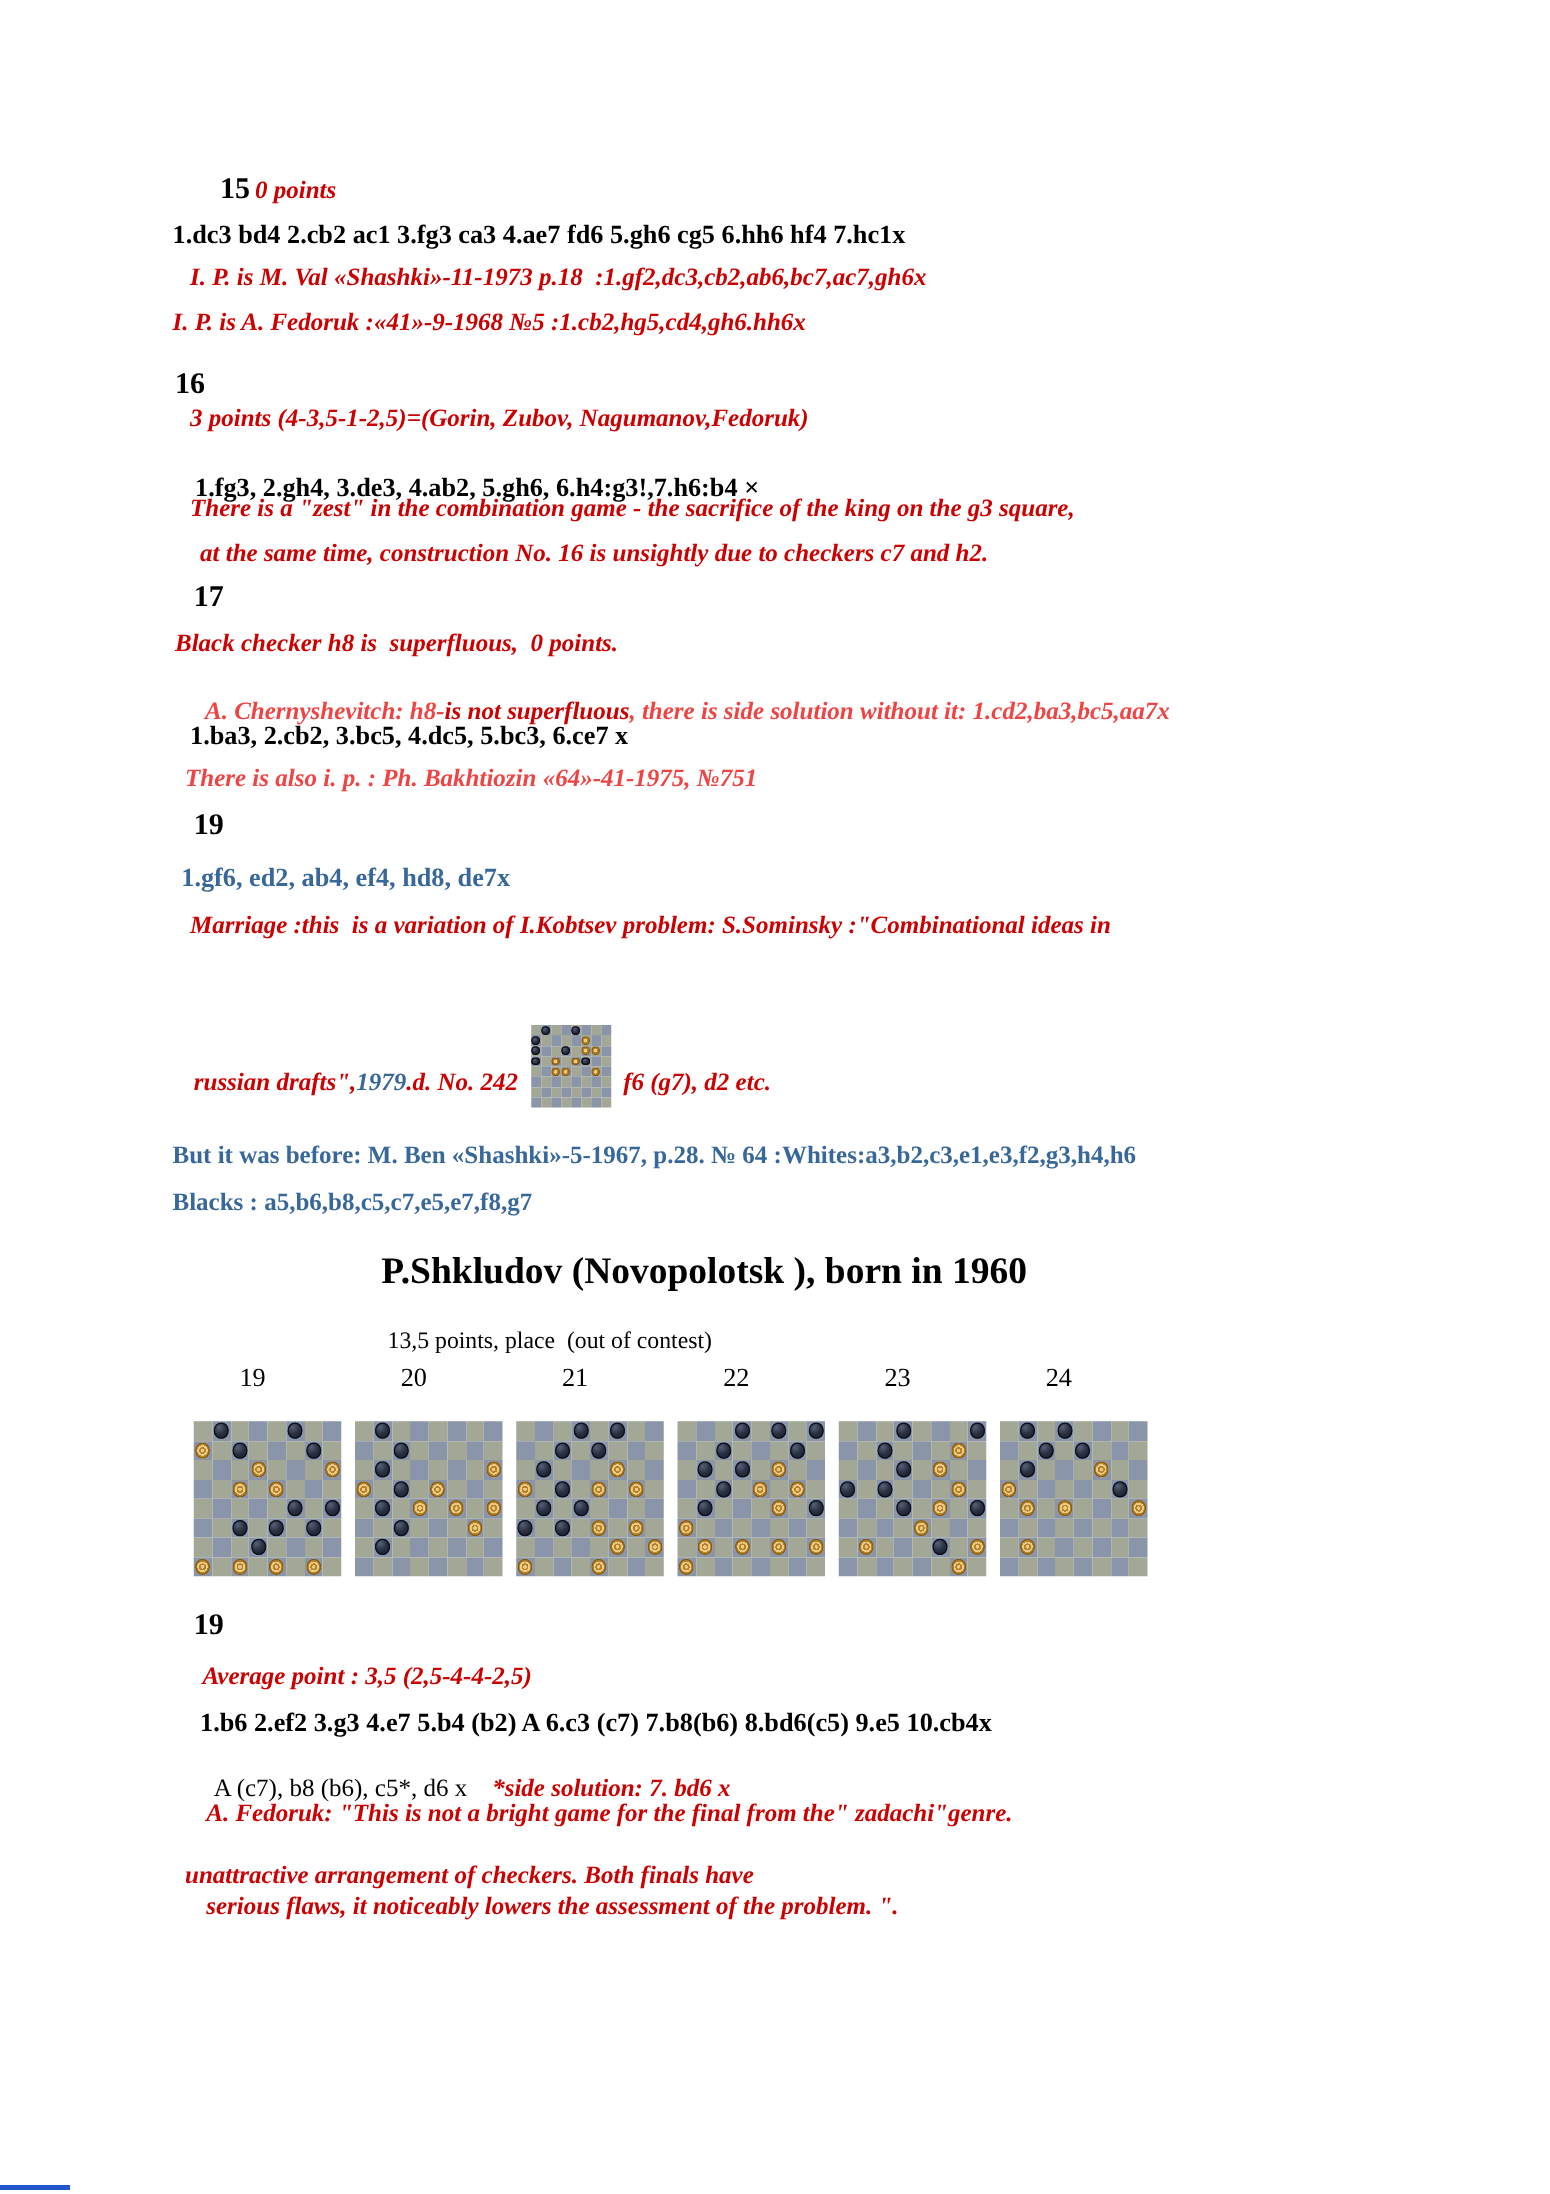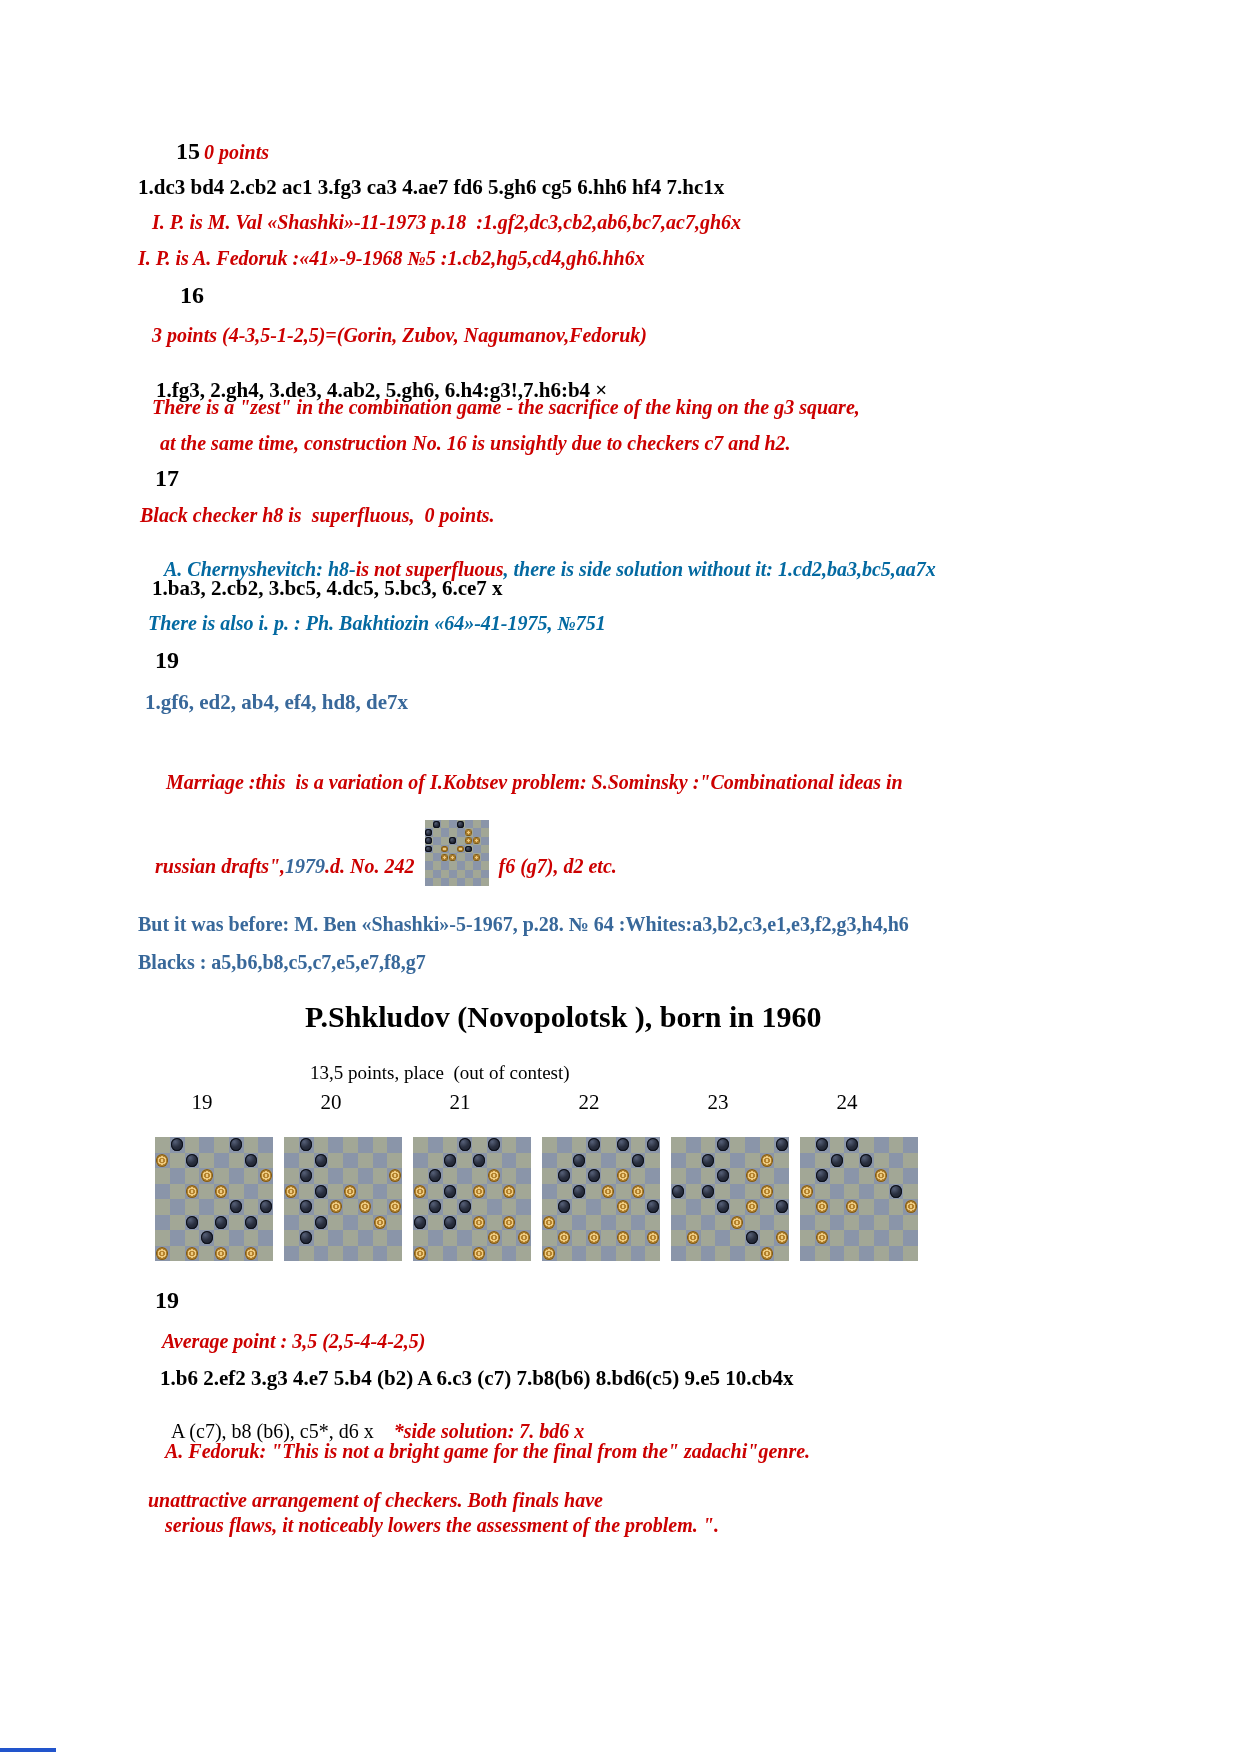--- a/index.html
+++ b/index.html
@@ -5,21 +5,21 @@
   html,body{margin:0;padding:0;}
   body{
     width:1240px;height:1755px;position:relative;background:#ffffff;
     font-family:"Liberation Serif","DejaVu Serif",serif;
     color:#000;overflow:hidden;
   }
   .line{position:absolute;white-space:pre;line-height:1.15;}
   .b{font-weight:bold;}
   .i{font-style:italic;}
   .red{color:#cc0000;}
-  .blue{color:#0369a1;}
+  .blue{color:#ef4444;}
   .steel{color:#38689a;}
   .f20{font-size:20px;}
   .f21{font-size:21px;}
   .sec-num{font-size:24px;font-weight:bold;color:#000;}
   .title{font-size:30px;font-weight:bold;}
   .subtitle{font-size:19px;}
   .moves{font-size:21px;font-weight:bold;color:#000;}
   .plain{font-size:20px;color:#000;margin-top:43px;}
 
   
@@ -50,39 +50,39 @@
 
 <div>
 
   <div class="line" style="left:160px;top:120px;">
     <span class="sec-num">15</span><span> </span><span class="red b i f20">0 points</span>
   </div>
   <div class="line moves" style="left:138px;top:175px;">1.dc3 bd4 2.cb2 ac1 3.fg3 ca3 4.ae7 fd6 5.gh6 cg5 6.hh6 hf4 7.hc1x</div>
   <div class="line red b i f20" style="left:152px;top:211px;">I. P. is M. Val «Shashki»-11-1973 p.18  :1.gf2,dc3,cb2,ab6,bc7,ac7,gh6x</div>
   <div class="line red b i f20" style="left:138px;top:247px;">I. P. is A. Fedoruk :«41»-9-1968 №5 :1.cb2,hg5,cd4,gh6.hh6x</div>
 
-  <div class="line sec-num" style="left:140px;top:282px;margin-left:40px;">16</div>
+  <div class="line sec-num" style="left:140px;top:294px;">16</div>
   <div class="line red b i f20" style="left:152px;top:324px;">3 points (4-3,5-1-2,5)=(Gorin, Zubov, Nagumanov,Fedoruk)</div>
   <div class="line" style="left:140px;top:360px;">
     <span class="moves">1.fg3, 2.gh4, 3.de3, 4.ab2, </span><span class="moves blue">5.gh6,</span><span class="moves"> 6.h4:g3!,7.h6:b4 ×</span>
   </div>
   <div class="line red b i f20" style="left:152px;top:396px;">There is a "zest" in the combination game - the sacrifice of the king on the g3 square,</div>
   <div class="line red b i f20" style="left:160px;top:432px;font-style:italic;">at the same time, construction No. 16 is unsightly due to checkers c7 and h2.</div>
 
   <div class="line sec-num" style="left:155px;top:465px;">17</div>
   <div class="line red b i f20" style="left:140px;top:504px;">Black checker h8 is  superfluous,  0 points.</div>
   <div class="line" style="left:148px;top:540px;">
     <span class="blue b i f20">A. Chernyshevitch: h8-</span><span class="red b i f20">is not superfluous</span><span class="blue b i f20">, there is side solution without it: 1.cd2,ba3,bc5,aa7x</span>
   </div>
   <div class="line moves" style="left:152px;top:576px;">1.ba3, 2.cb2, 3.bc5, 4.dc5, 5.bc3, 6.ce7 x</div>
   <div class="line blue b i f20" style="left:148px;top:612px;">There is also i. p. : Ph. Bakhtiozin «64»-41-1975, №751</div>
 
   <div class="line sec-num" style="left:155px;top:647px;">19</div>
   <div class="line steel b f21" style="left:145px;top:690px;">1.gf6, ed2, ab4, ef4, hd8, de7x</div>
-  <div class="line red b i f20" style="left:152px;top:771px;margin-left:14px;">Marriage :this  is a variation of I.Kobtsev problem: S.Sominsky :"Combinational ideas in</div>
+  <div class="line red b i f20" style="left:152px;top:729px;">Marriage :this  is a variation of I.Kobtsev problem: S.Sominsky :"Combinational ideas in</div>
 
   <div class="board-line">
     <span class="red b i f20 txt">russian  drafts", </span>
       <span class="steel b i f20 txt">1979</span>
       <span class="red b i f20 txt">  .d. No. 242</span>
     <div class="board-inline">
         <div class="sq sq-l"></div>
         <div class="sq sq-d">
           <div class="pc pc-b"></div>
         </div>

